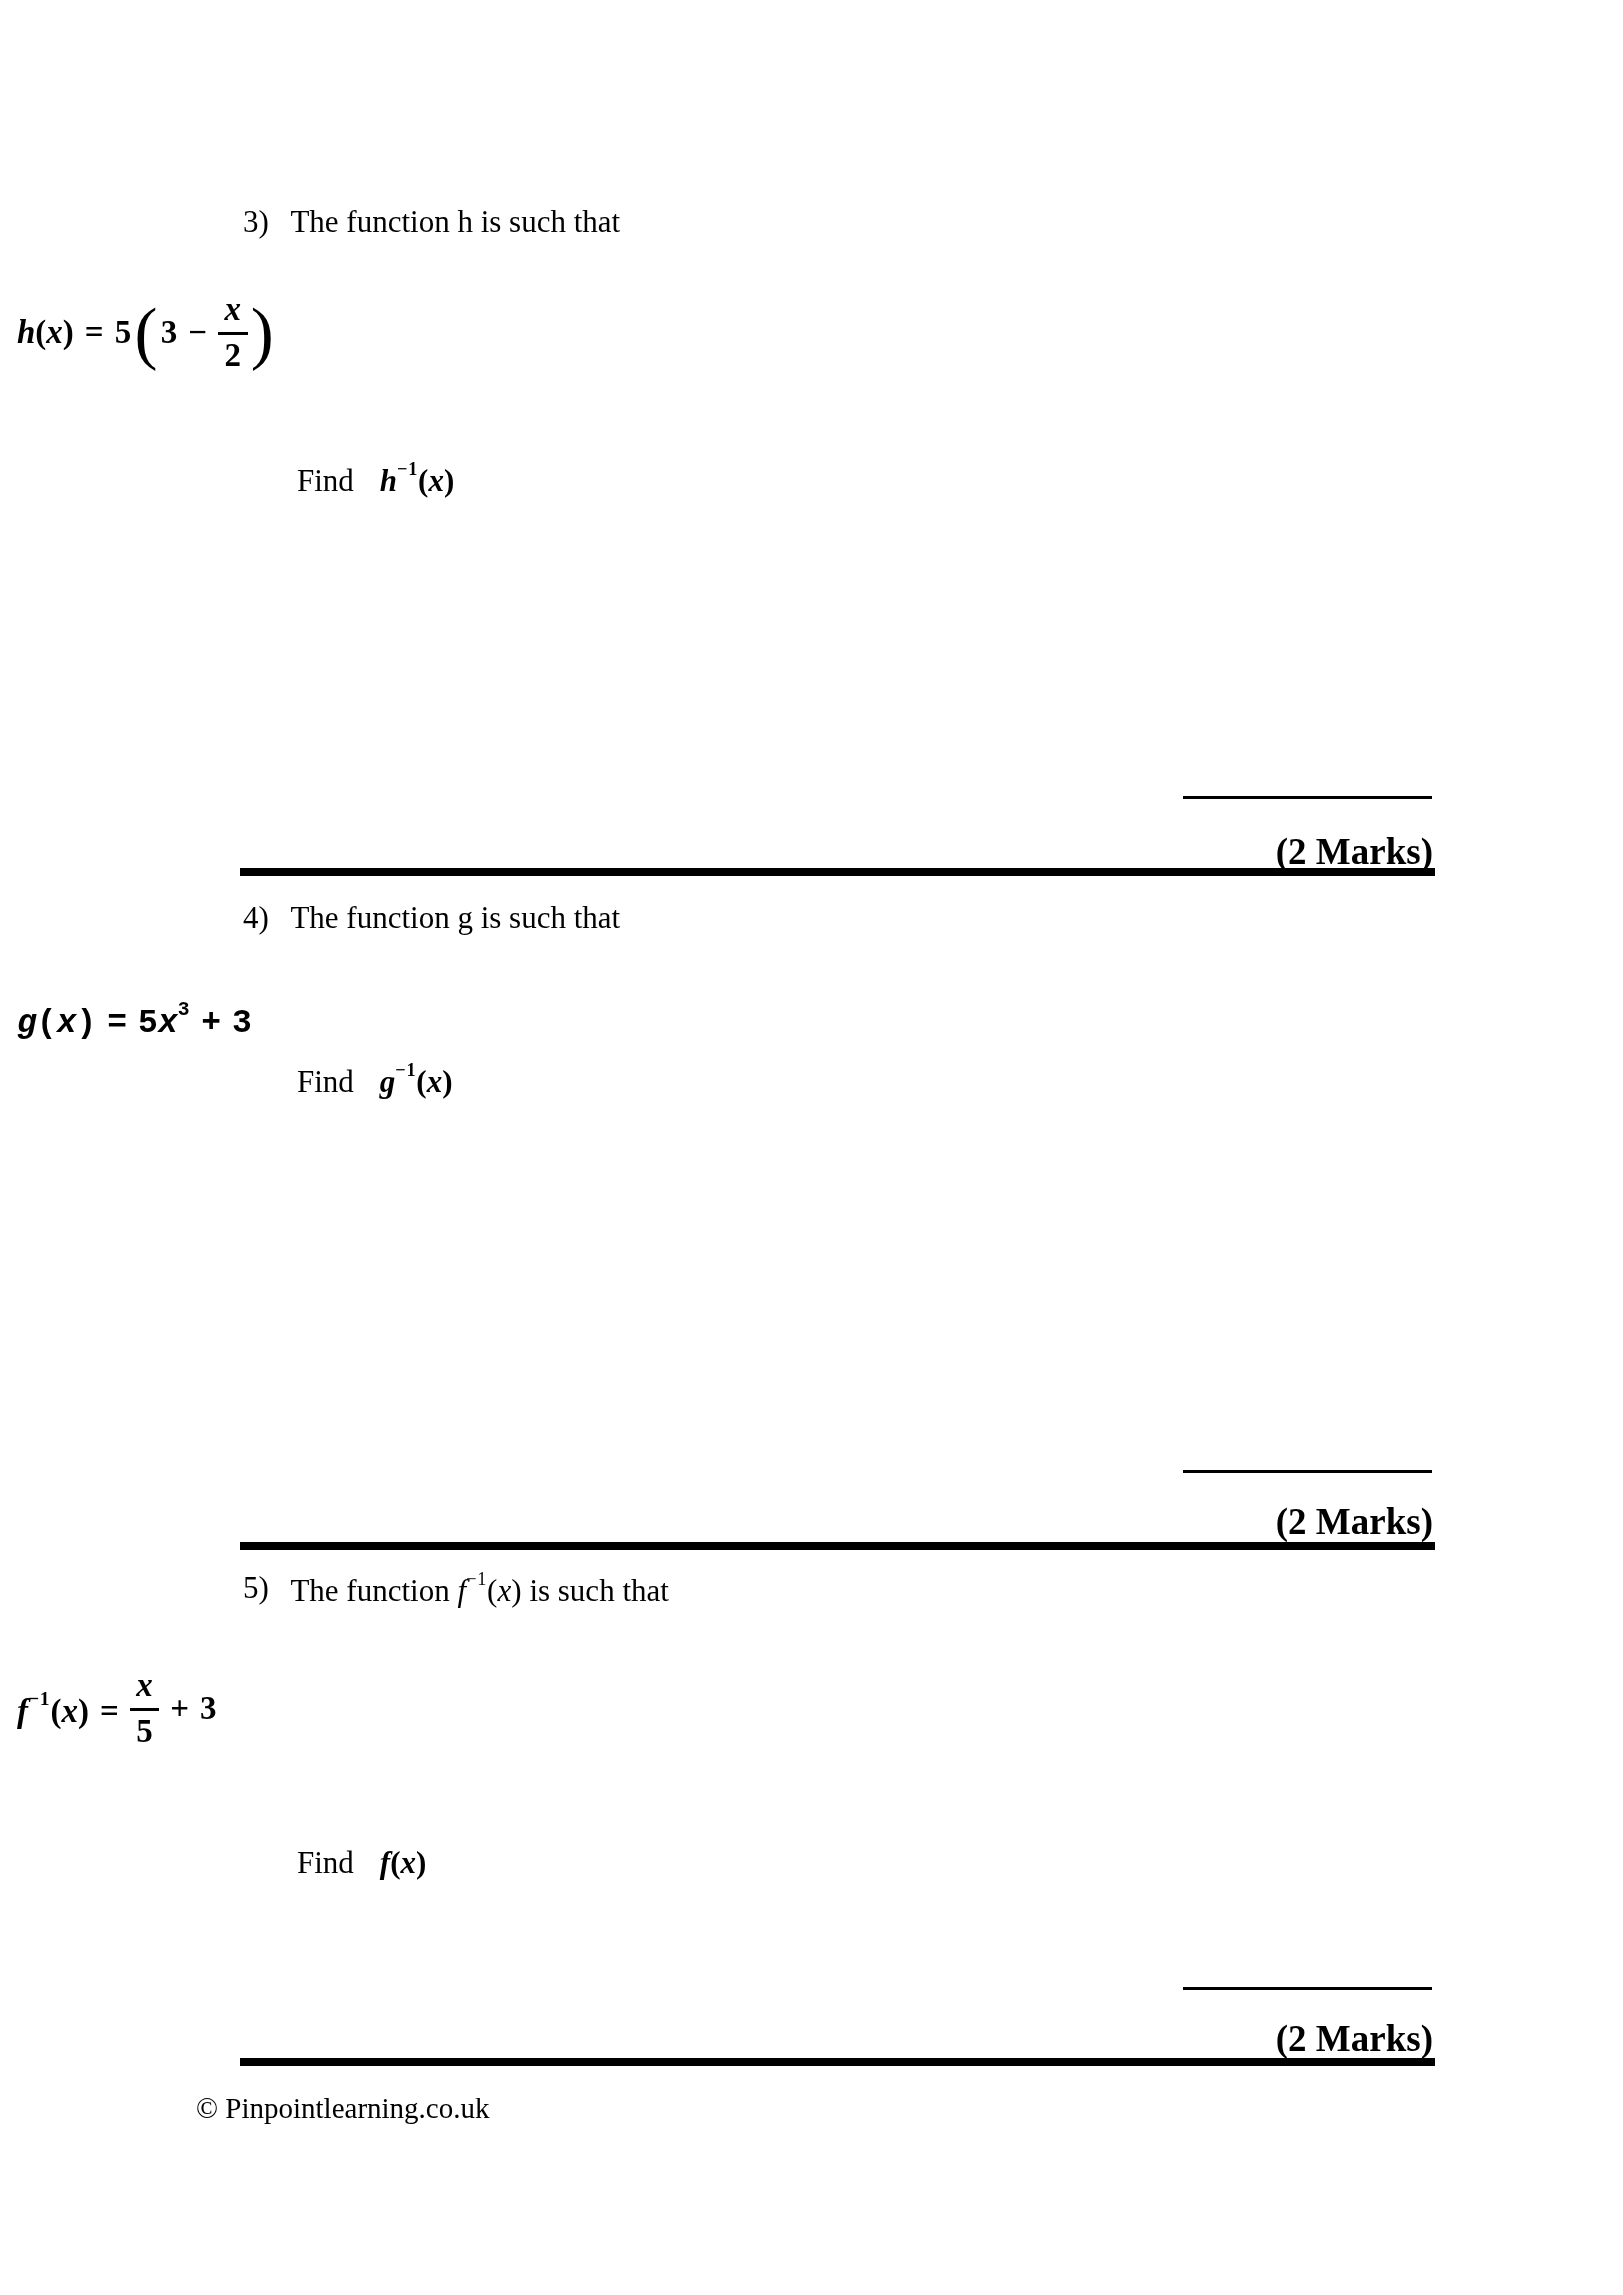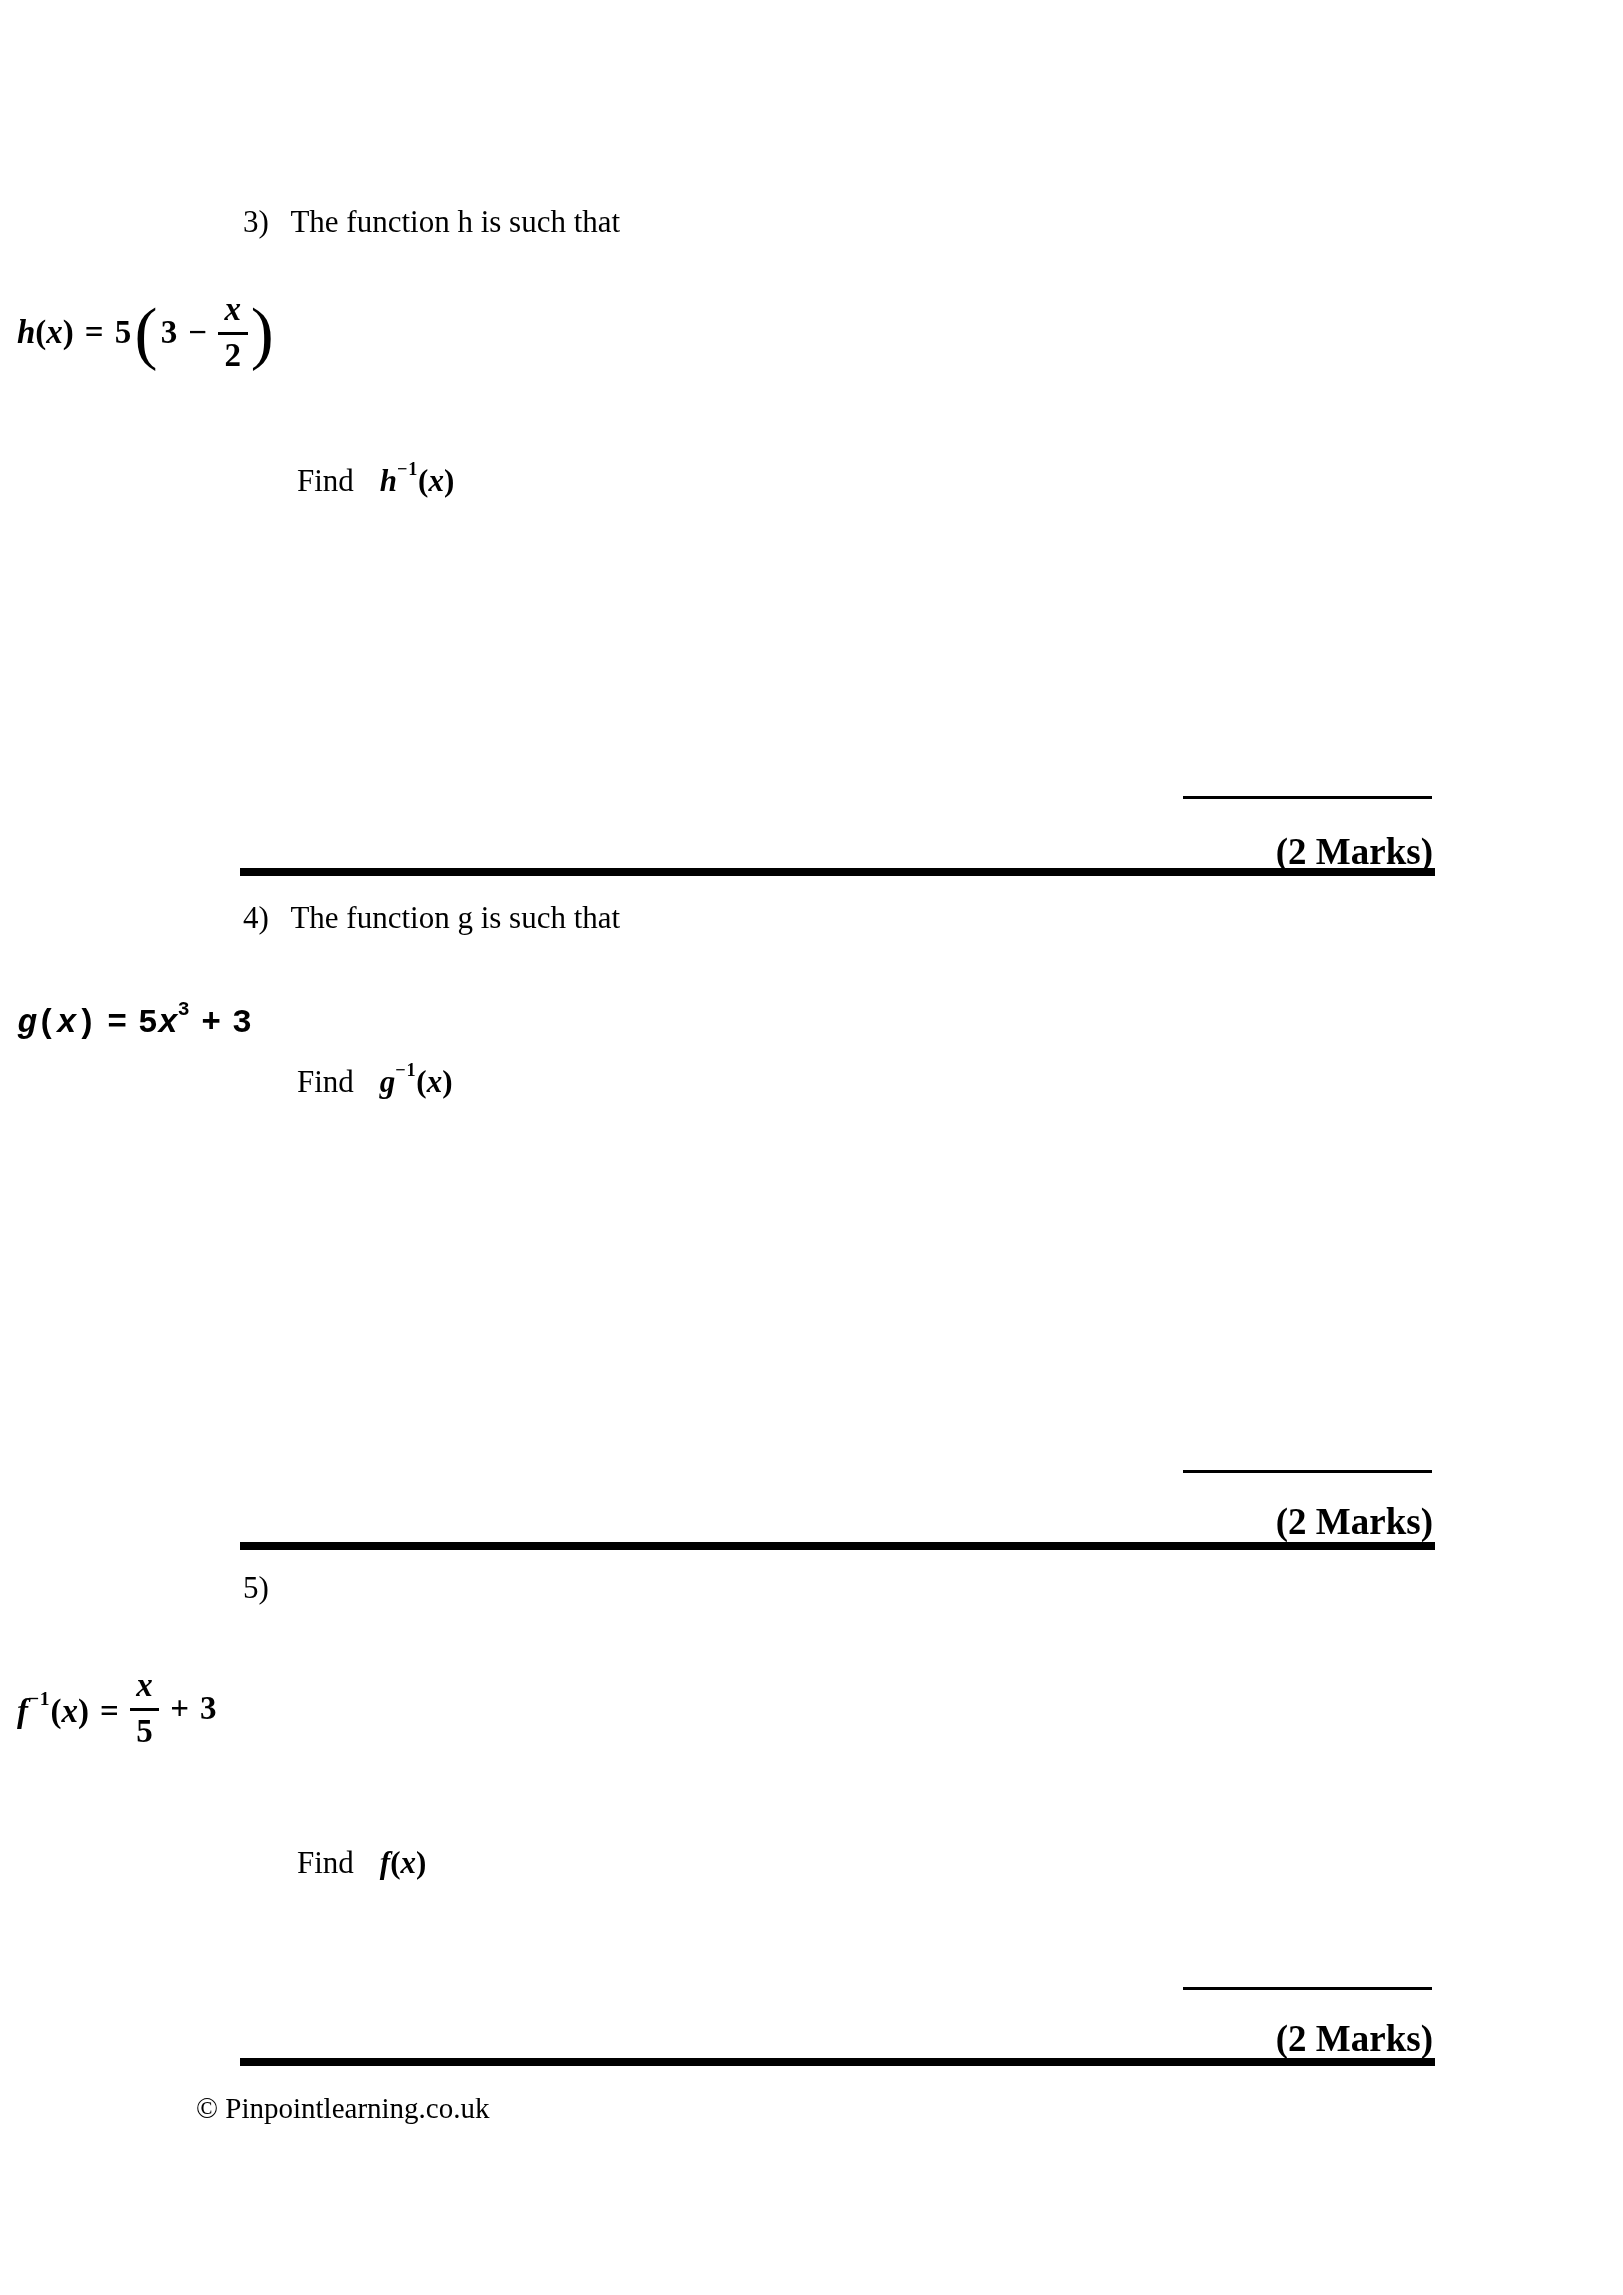--- a/index.html
+++ b/index.html
@@ -165,20 +165,21 @@
     </div>
 
     <div class="answer-line" style="top:1470px;"></div>
     <div class="marks" style="top:1502px;">(2 Marks)</div>
     <div class="divider" style="top:1542px;"></div>
   </section>
 
   <section>
     <div class="q-header" style="top:1569px;">
       <span>5)</span>
+      <span><span>The function</span><span class="imath"><span class="ivar">f</span><span class="isup">−1</span><span class="ipar">(</span><span class="ivar">x</span><span class="ipar">)</span></span><span>is such that</span></span>
     </div>
 
     <div class="equation" style="top:1663px; height:92px;">
       <span class="chunk"><span class="var">f</span><span class="msup">−1</span><span>(</span><span class="var">x</span><span>)</span><span class="op">=</span></span>
       <span class="frac">
           <span class="fnum var">x</span>
           <span class="fden">5</span>
         </span>
       <span class="chunk"><span class="op">+</span><span>3</span></span>
     </div>

